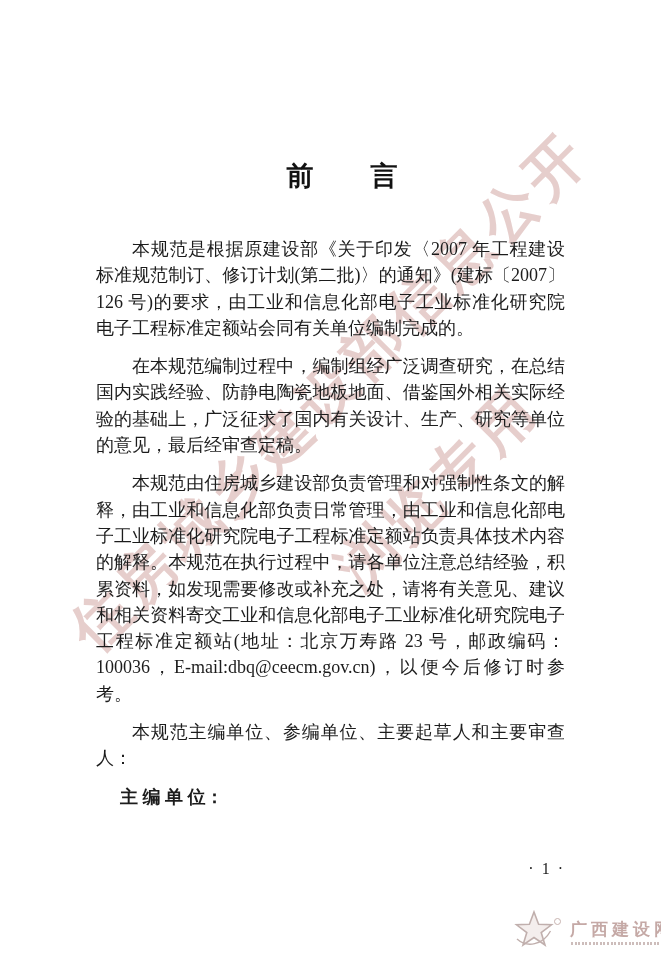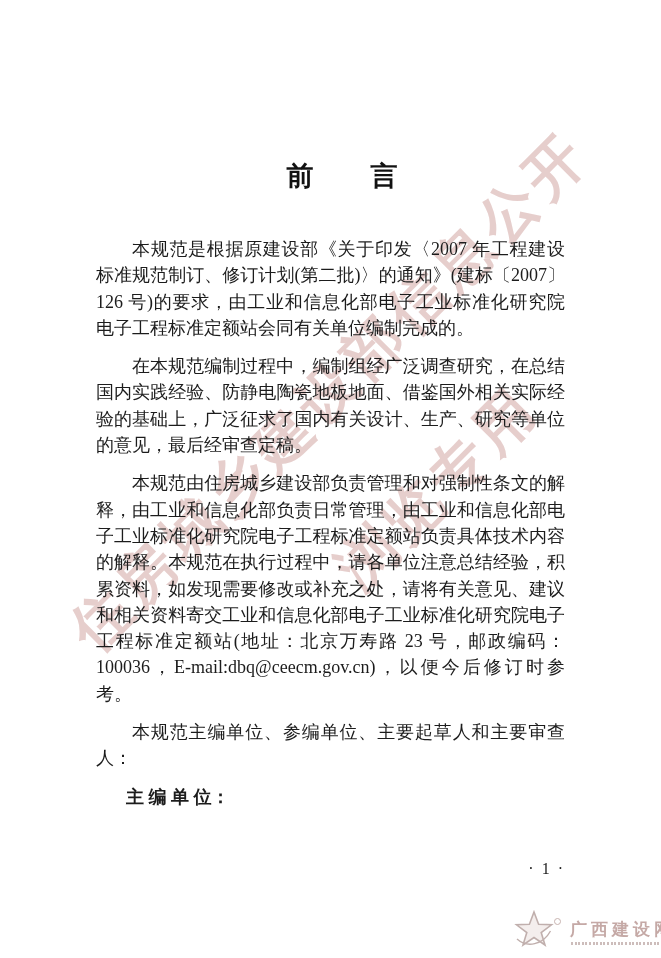--- a/index.html
+++ b/index.html
@@ -47,21 +47,21 @@
     top: 224px;
     left: 84px;
     width: 493px;
     font-size: 18px;
     line-height: 26.3px;
     text-align: justify;
     z-index: 2;
   }
   .doc-body p { margin: 12px; text-indent: 2em; }
   .editor-row { display: flex; padding-left: 2em; }
-  .editor-label { font-weight: bold; white-space: nowrap; margin-left: 6px; }
+  .editor-label { font-weight: bold; white-space: nowrap; }
   .editor-value { flex: 1; text-align: justify; }
   
   .page-number {
     position: absolute;
     top: 860px;
     right: 96px;
     font-size: 16px;
     letter-spacing: 2px;
     color: #222;
     z-index: 2;

